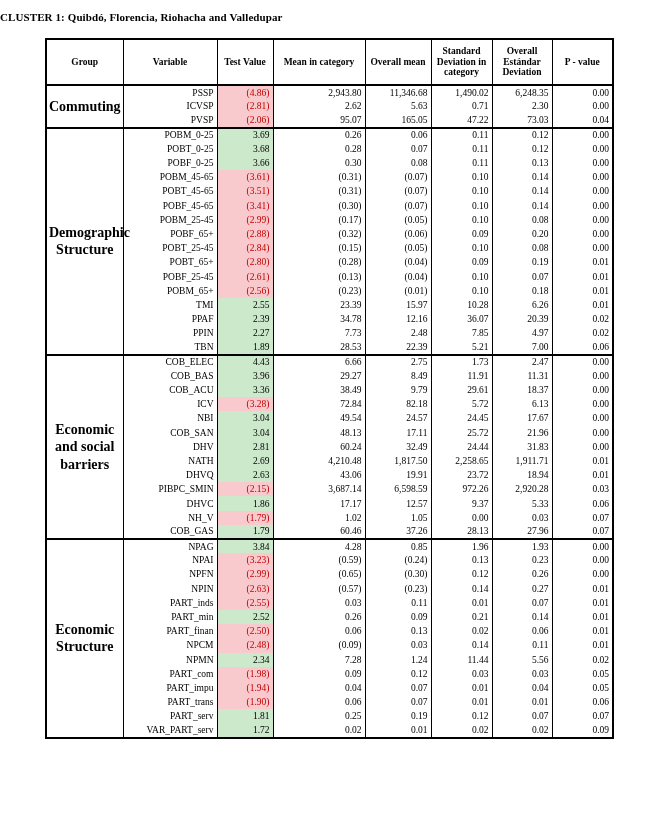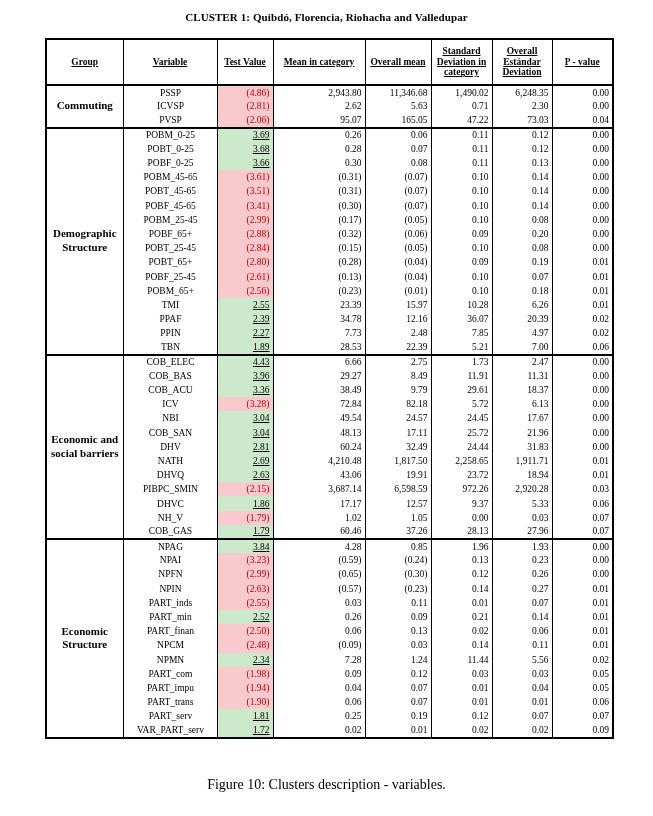--- a/index.html
+++ b/index.html
@@ -10,21 +10,21 @@
     background: #ffffff;
     font-family: "Liberation Serif", serif;
     color: #000;
     overflow: hidden;
   }
   .title {
     position: absolute;
     top: 11px;
     left: 0;
     width: 100%;
-    text-align: center;
+    text-align: left;
     font-weight: bold;
     font-size: 11px;
     letter-spacing: 0.1px;
   }
   table.cluster {
     position: absolute;
     left: 45px;
     top: 38px;
     width: 567px;
     border-collapse: collapse;
@@ -34,46 +34,45 @@
   table.cluster thead th {
     border: 1px solid #000;
     border-bottom: 2px solid #000;
     font-weight: bold;
     font-size: 9.5px;
     text-align: center;
     vertical-align: middle;
     height: 42px;
     padding: 1px 2px;
     line-height: 1.15;
-    text-decoration: underline;
   }
   table.cluster tbody { border-top: 2px solid #000; }
   table.cluster tbody tr { height: 14.2px; }
   table.cluster tbody th.group {
     border-right: 1px solid #000;
     border-left: 1px solid #000;
     font-weight: bold;
-    font-size: 11px;
+    font-size: 14px;
     text-align: center;
     vertical-align: middle;
     line-height: 1.25;
     padding: 0 2px;
   }
   table.cluster tbody td {
     font-size: 9.5px;
     padding: 0 3px;
     border-left: 1px solid #000;
     border-right: 1px solid #000;
     white-space: nowrap;
     overflow: hidden;
     vertical-align: middle;
   }
-  table.cluster tbody td.var { text-align: center; padding-left: 4px; }
+  table.cluster tbody td.var { text-align: right; padding-left: 4px; }
   table.cluster tbody td.num { text-align: right; }
-  table.cluster tbody td.test.pos { background: var(--pos-bg, #cde9cc); color: #000; text-decoration: underline; }
+  table.cluster tbody td.test.pos { background: var(--pos-bg, #cde9cc); color: #000; }
   table.cluster tbody td.test.neg { background: var(--neg-bg, #f8c9cd); color: var(--neg-text, #c00000); }
   .caption {
     position: absolute;
     top: 777px;
     left: 0;
     width: 100%;
     text-align: center;
     font-size: 14px;
   }
 </style>
@@ -527,14 +526,13 @@
           <td class="num test pos">1.72</td>
           <td class="num">0.02</td>
           <td class="num">0.01</td>
           <td class="num">0.02</td>
           <td class="num">0.02</td>
           <td class="num">0.09</td>
         </tr>
       </tbody>
     </table>
 
-  <div class="caption">Figure 10: Clusters description - variables.</div>
 </div>
 
 </body></html>

